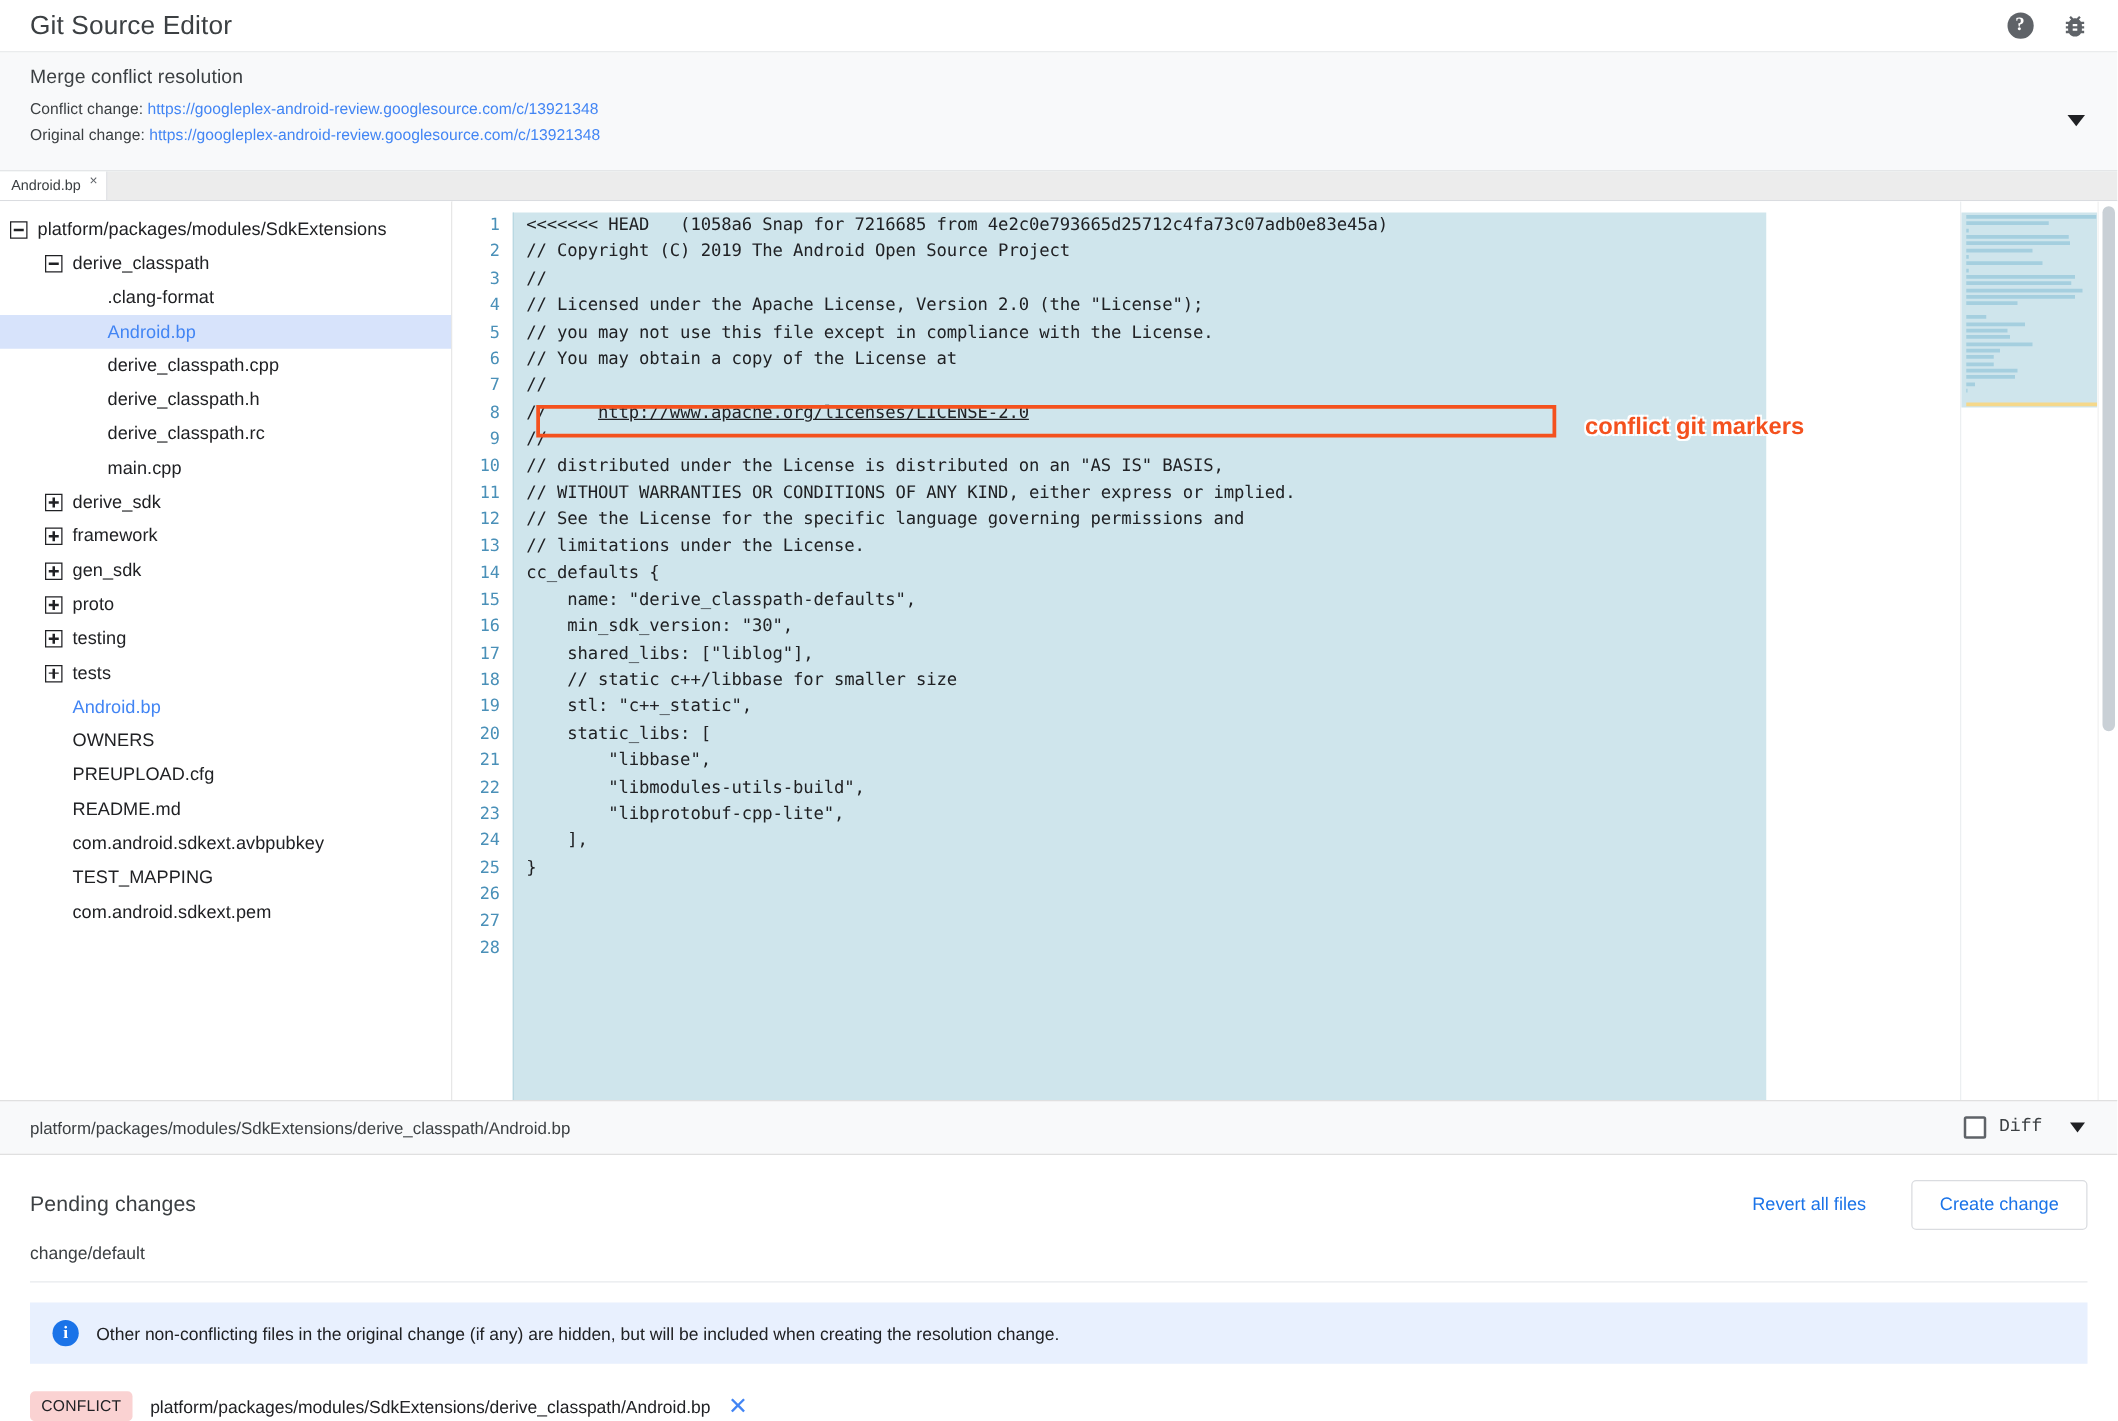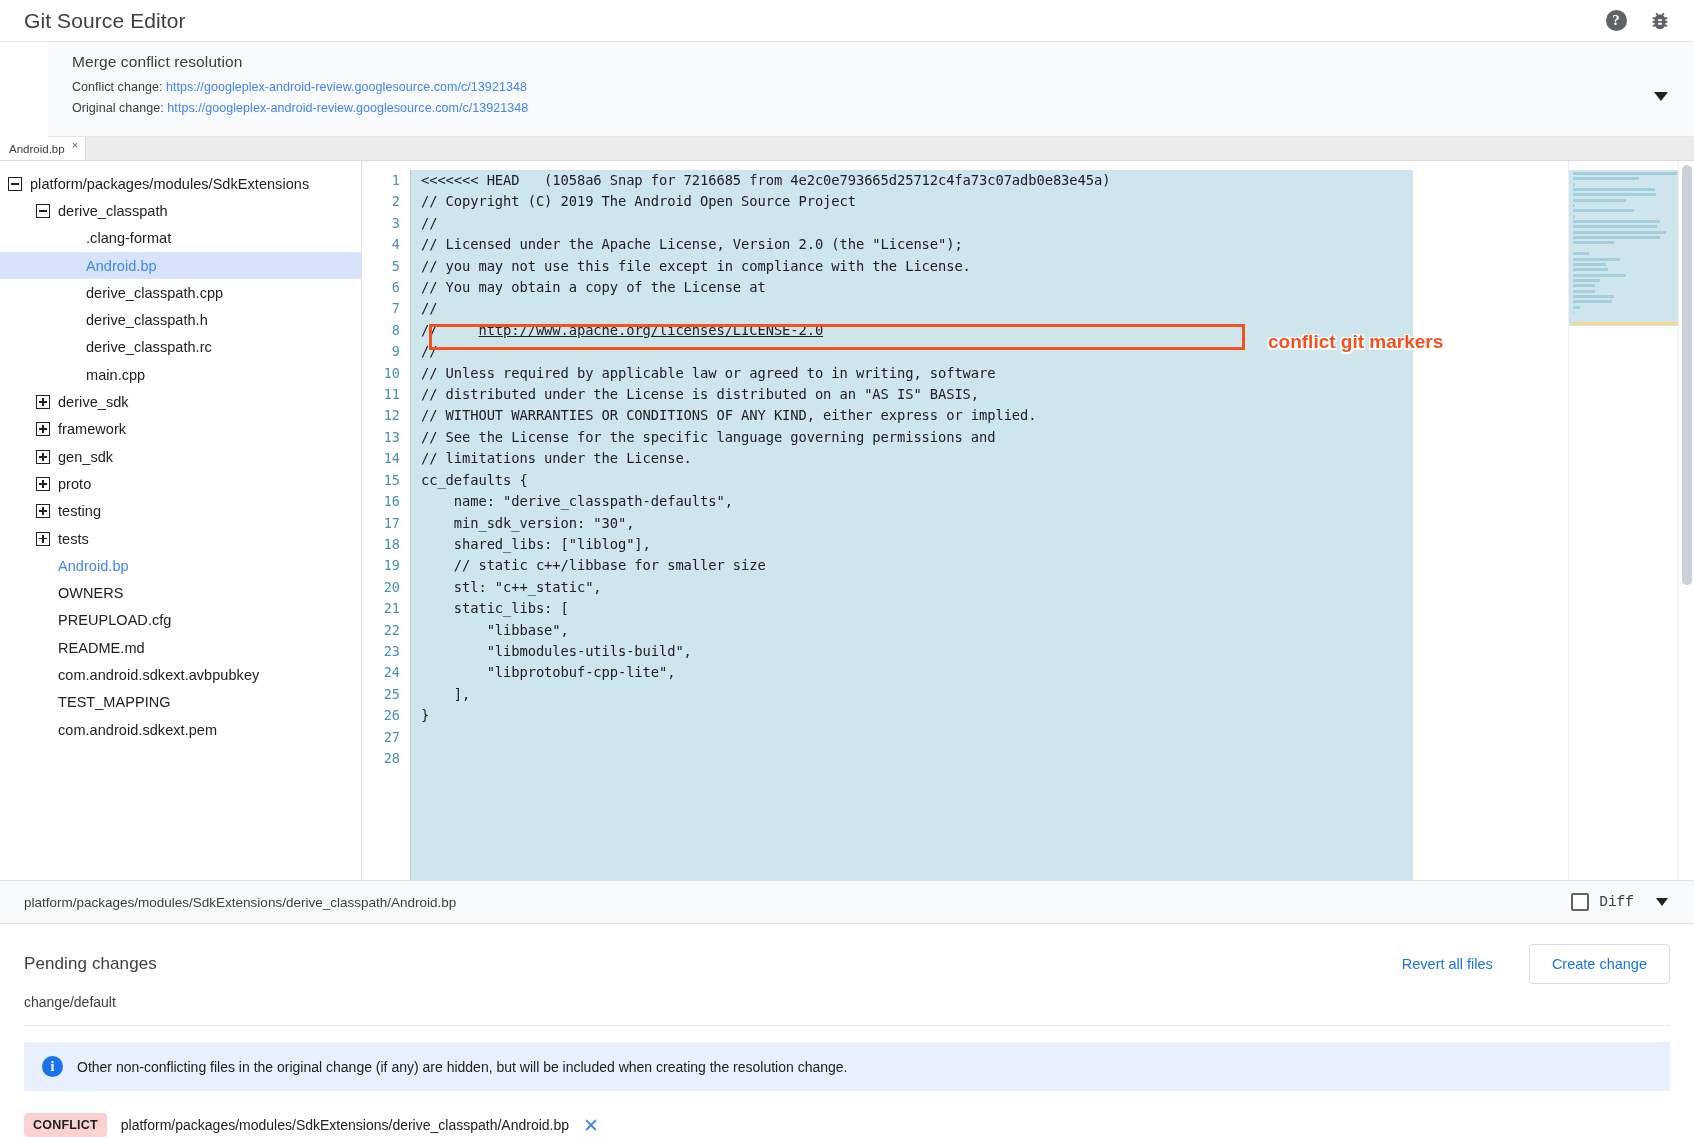--- a/index.html
+++ b/index.html
@@ -52,21 +52,20 @@
     font-family: "Liberation Serif", serif;
   }
 
   
   .merge-header {
     flex: 0 0 auto;
     background: #f8f9fa;
     border-bottom: 1px solid #e4e6e8;
     padding: 11px 24px 14px 24px;
     position: relative;
-    margin-left: 48px;
   }
   .merge-title {
     font-size: 15.5px;
     color: #3c4043;
     margin-bottom: 9px;
     letter-spacing: .1px;
   }
   .merge-row {
     font-size: 12.5px;
     color: #3c4043;
@@ -371,21 +370,21 @@
   .conflict-row {
     display: flex;
     align-items: center;
     gap: 14px;
     margin-top: 22px;
   }
   .badge-conflict {
     background: #fad2d2;
     color: #202124;
     font-size: 12.5px;
-    font-weight: 700;
+    font-weight: 400;
     padding: 5px 9px;
     border-radius: 4px;
     letter-spacing: .2px;
   }
   .conflict-path {
     font-size: 14px;
     color: #202124;
   }
   .x-icon {
     color: #4285f4;
@@ -580,21 +579,20 @@
         <div class="code-inner" id="code-inner">
             <div class="code-line">&lt;&lt;&lt;&lt;&lt;&lt;&lt; HEAD   (1058a6 Snap for 7216685 from 4e2c0e793665d25712c4fa73c07adb0e83e45a)</div>
             <div class="code-line">// Copyright (C) 2019 The Android Open Source Project</div>
             <div class="code-line">//</div>
             <div class="code-line">// Licensed under the Apache License, Version 2.0 (the "License");</div>
             <div class="code-line">// you may not use this file except in compliance with the License.</div>
             <div class="code-line">// You may obtain a copy of the License at</div>
             <div class="code-line">//</div>
             <div class="code-line"><span>//     </span><a href="#">http://www.apache.org/licenses/LICENSE-2.0</a></div>
             <div class="code-line">//</div>
-            <div class="code-line">// Unless required by applicable law or agreed to in writing, software</div>
             <div class="code-line">// distributed under the License is distributed on an "AS IS" BASIS,</div>
             <div class="code-line">// WITHOUT WARRANTIES OR CONDITIONS OF ANY KIND, either express or implied.</div>
             <div class="code-line">// See the License for the specific language governing permissions and</div>
             <div class="code-line">// limitations under the License.</div>
             <div class="code-line"></div>
             <div class="code-line">cc_defaults {</div>
             <div class="code-line">    name: "derive_classpath-defaults",</div>
             <div class="code-line">    min_sdk_version: "30",</div>
             <div class="code-line">    shared_libs: ["liblog"],</div>
             <div class="code-line">    // static c++/libbase for smaller size</div>

